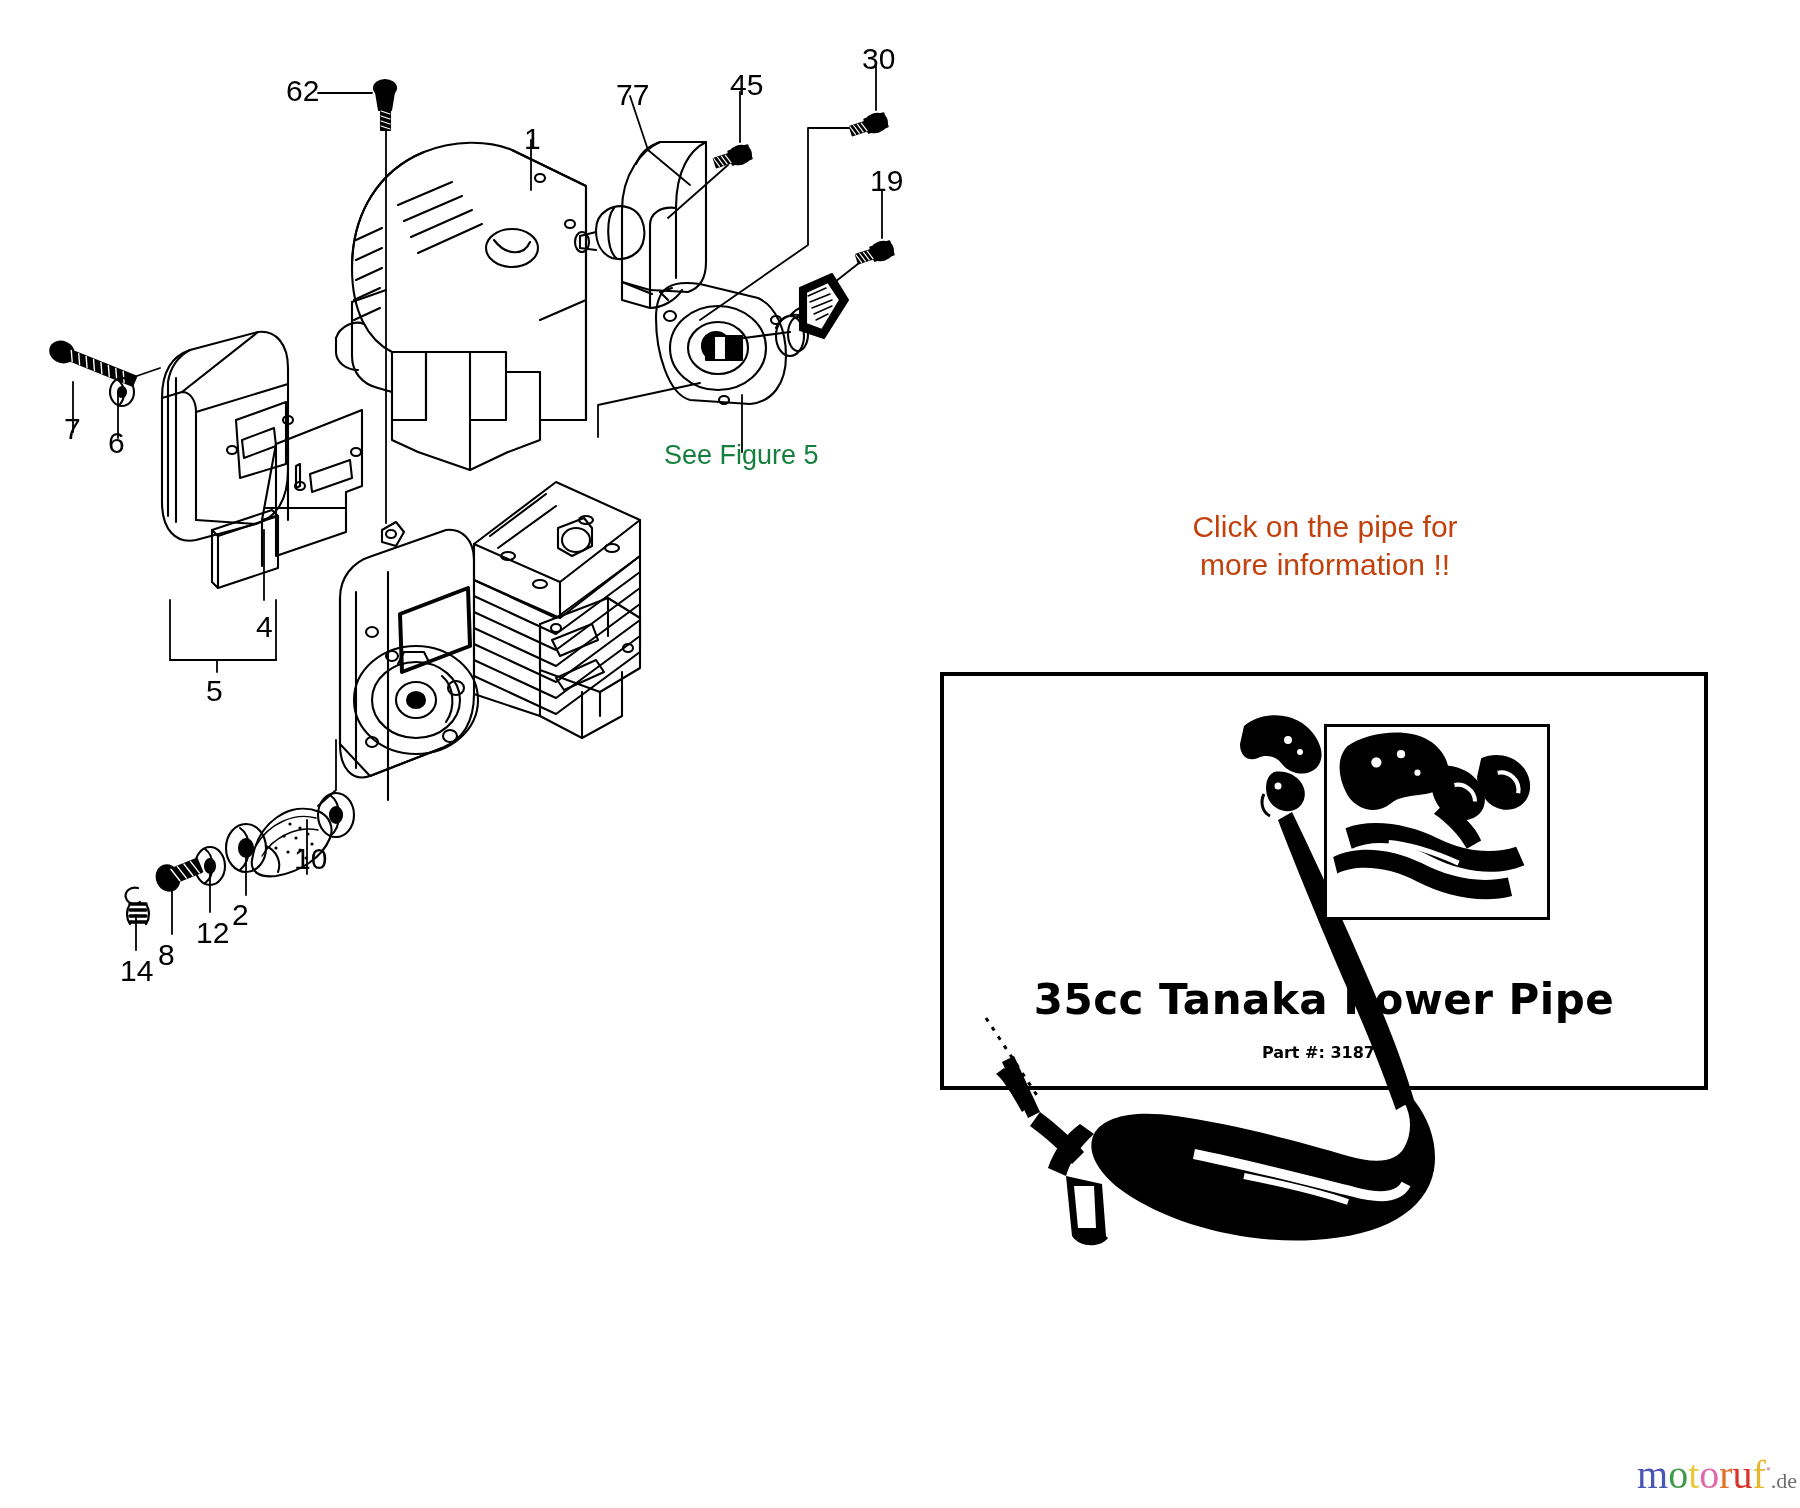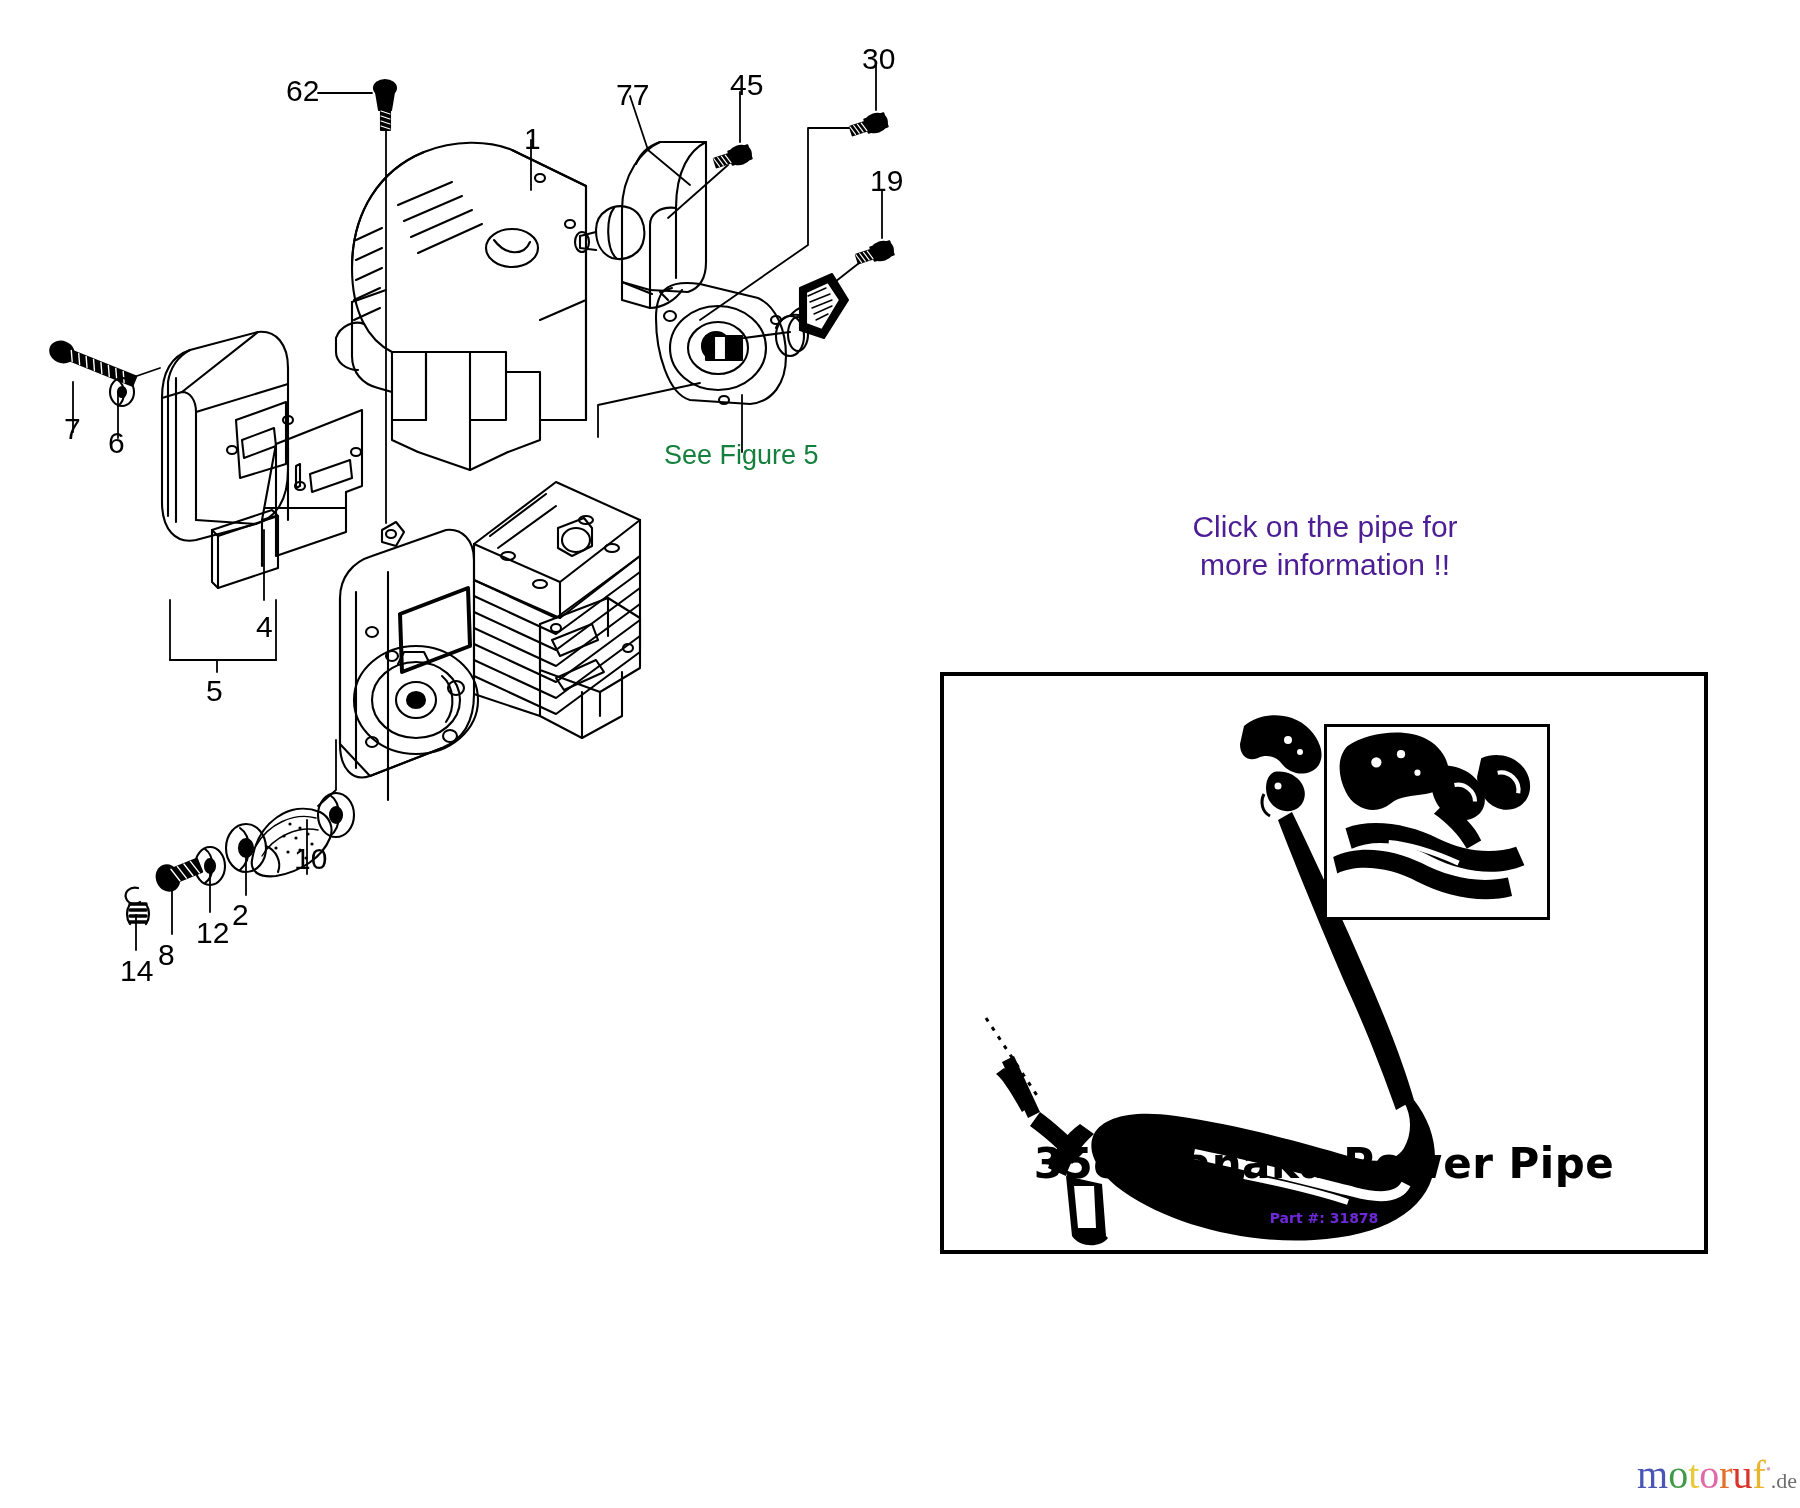--- a/index.html
+++ b/index.html
@@ -13,36 +13,36 @@
   .callout-num{
     position:absolute;font-family:"Liberation Sans",sans-serif;
     font-size:30px;line-height:1;color:#000;white-space:nowrap;
   }
   .fig-note{
     position:absolute;font-family:"Liberation Sans",sans-serif;
     font-size:27px;color:#15803d;white-space:nowrap;
   }
   .click-note{
     position:absolute;font-family:"Liberation Sans",sans-serif;
-    font-size:30px;line-height:38px;color:#4c1d95;text-align:center;
+    font-size:30px;line-height:38px;color:#c2410c;text-align:center;
     white-space:pre-line;
   }
   #promo-panel{
-    position:absolute;left:940px;top:672px;width:768px;height:582px;
+    position:absolute;left:940px;top:672px;width:768px;height:418px;
     border:4px solid #000;background:#fff;box-sizing:border-box;
   }
   #promo-title{
     position:absolute;left:0;right:0;bottom:62px;text-align:center;
     font-family:"DejaVu Sans",sans-serif;font-weight:bold;
     font-size:42px;letter-spacing:.5px;color:#000;
   }
   #promo-part{
     position:absolute;left:0;right:0;bottom:24px;text-align:center;
     font-family:"DejaVu Sans",sans-serif;font-weight:bold;
-    font-size:14px;color:#6d28d9;
+    font-size:16px;color:#000000;
   }
   #promo-inset{
     position:absolute;left:380px;top:48px;width:220px;height:190px;
     border:3px solid #000;overflow:hidden;background:#fff;
   }
   .logo{
     position:absolute;left:1637px;top:1455px;
     font-family:"Liberation Serif",serif;font-size:40px;line-height:1;
     white-space:nowrap;
   }

